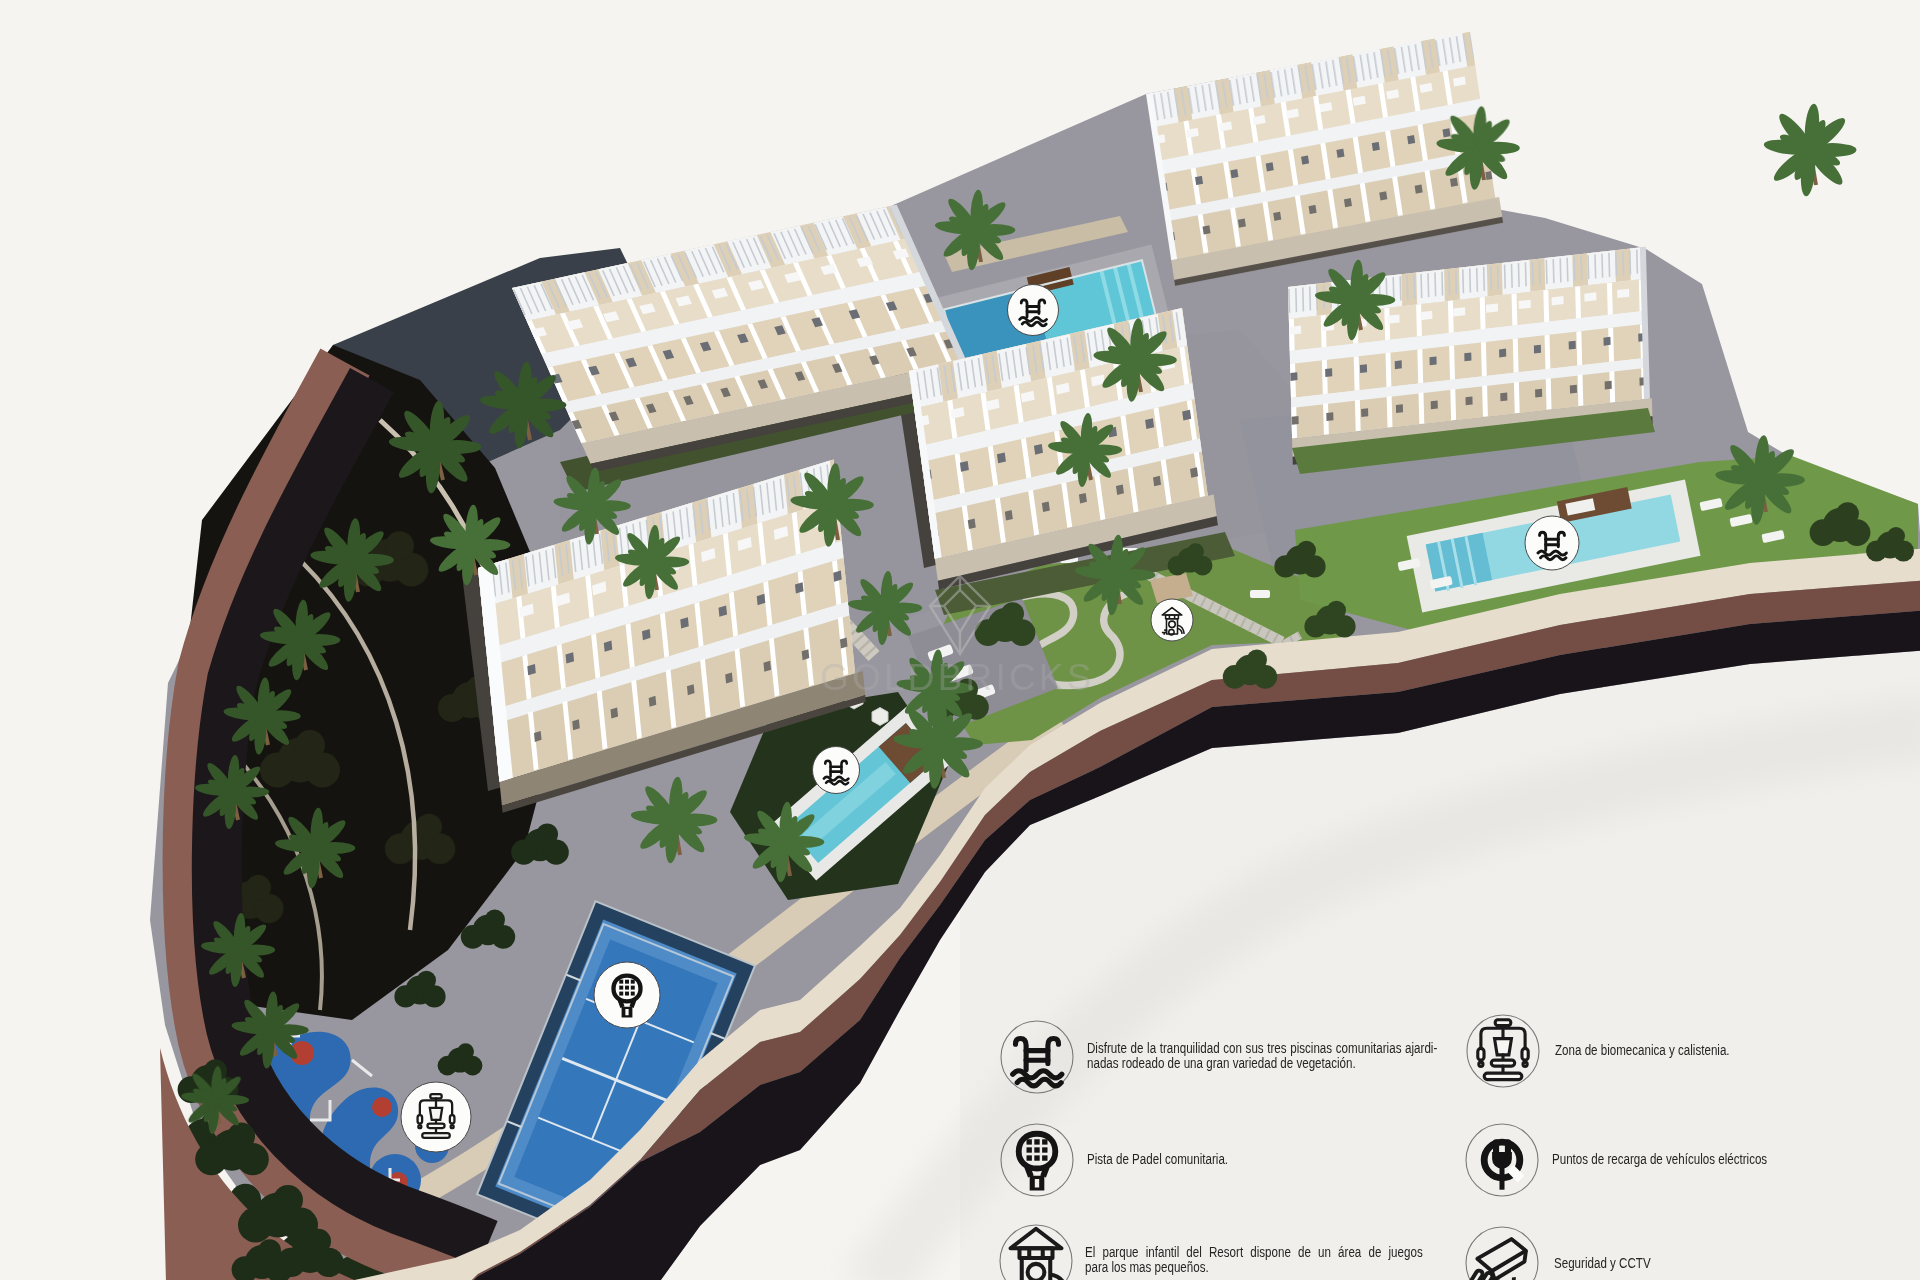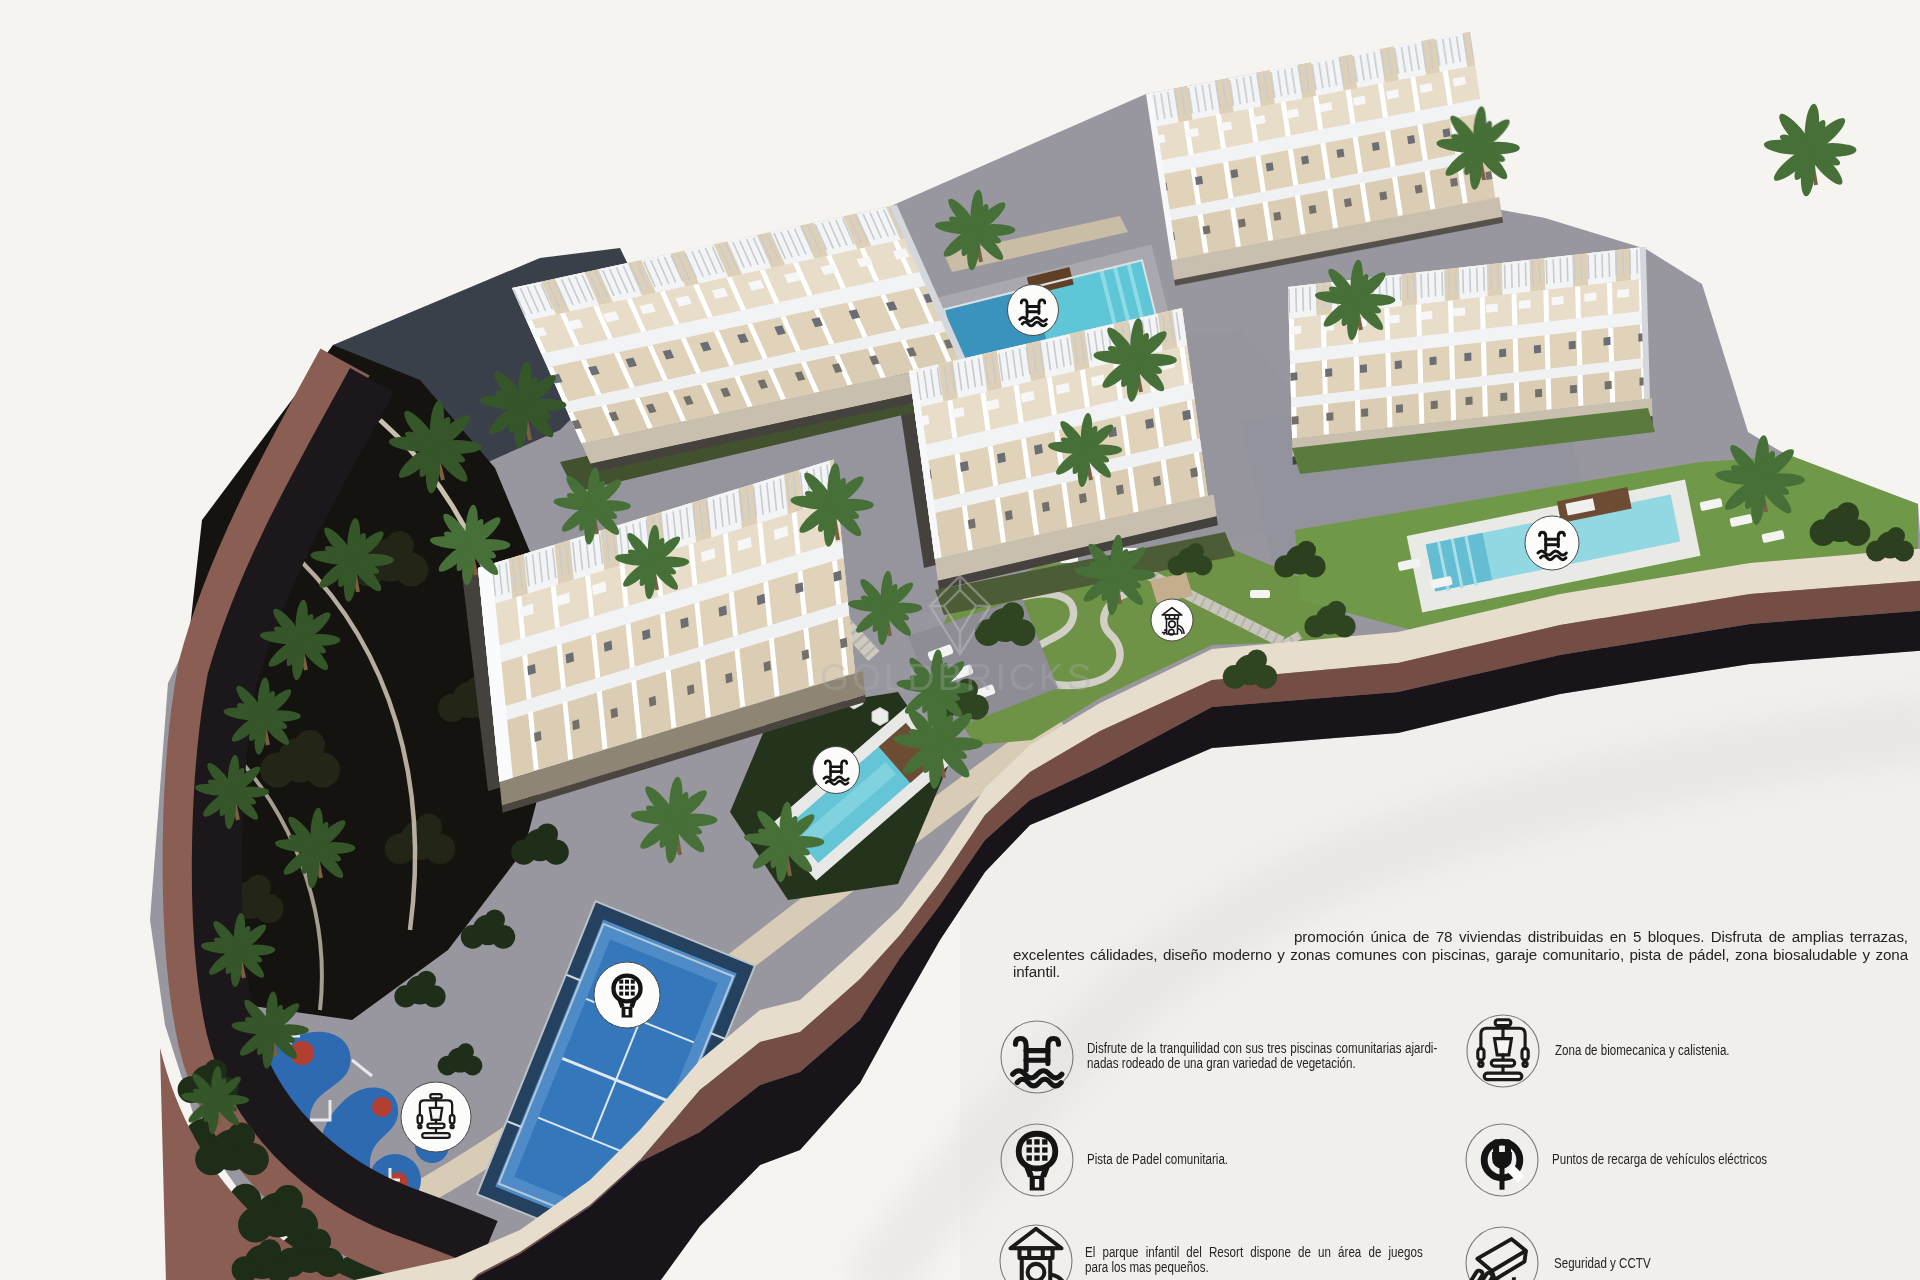--- a/index.html
+++ b/index.html
@@ -596,21 +596,20 @@
         <circle r="36" fill="none" stroke="#7a7a7a" stroke-width="1.1"></circle>
         <use href="#icoPlug" transform="scale(1.32)"></use>
       </g>
 
 <g transform="translate(1502,1263)">
         <circle r="36" fill="none" stroke="#7a7a7a" stroke-width="1.1"></circle>
         <use href="#icoCam" transform="scale(1.45)"></use>
       </g>
 </svg>
 
-<div class="promo">promoción única de 78 viviendas distribuidas en 5 bloques. Disfruta de amplias terrazas, excelentes cálidades, diseño moderno y zonas comunes con piscinas, garaje comunitario, pista de pádel, zona biosaludable y zona infantil.</div>
 
 <div class="leg just" style="left:1087px;top:1042px;width:417px;">
 <span style="display:block;text-align:justify;text-align-last:justify;">Disfrute de la tranquilidad con sus tres piscinas comunitarias ajardi-</span>
 nadas rodeado de una gran variedad de vegetación.</div>
 
 <div class="leg" style="left:1087px;top:1153px;">Pista de Padel comunitaria.</div>
 
 <div class="leg just" style="left:1085px;top:1246px;width:402px;">
 <span style="display:block;text-align:justify;text-align-last:justify;">El parque infantil del Resort dispone de un área de juegos</span>
 para los mas pequeños.</div>

